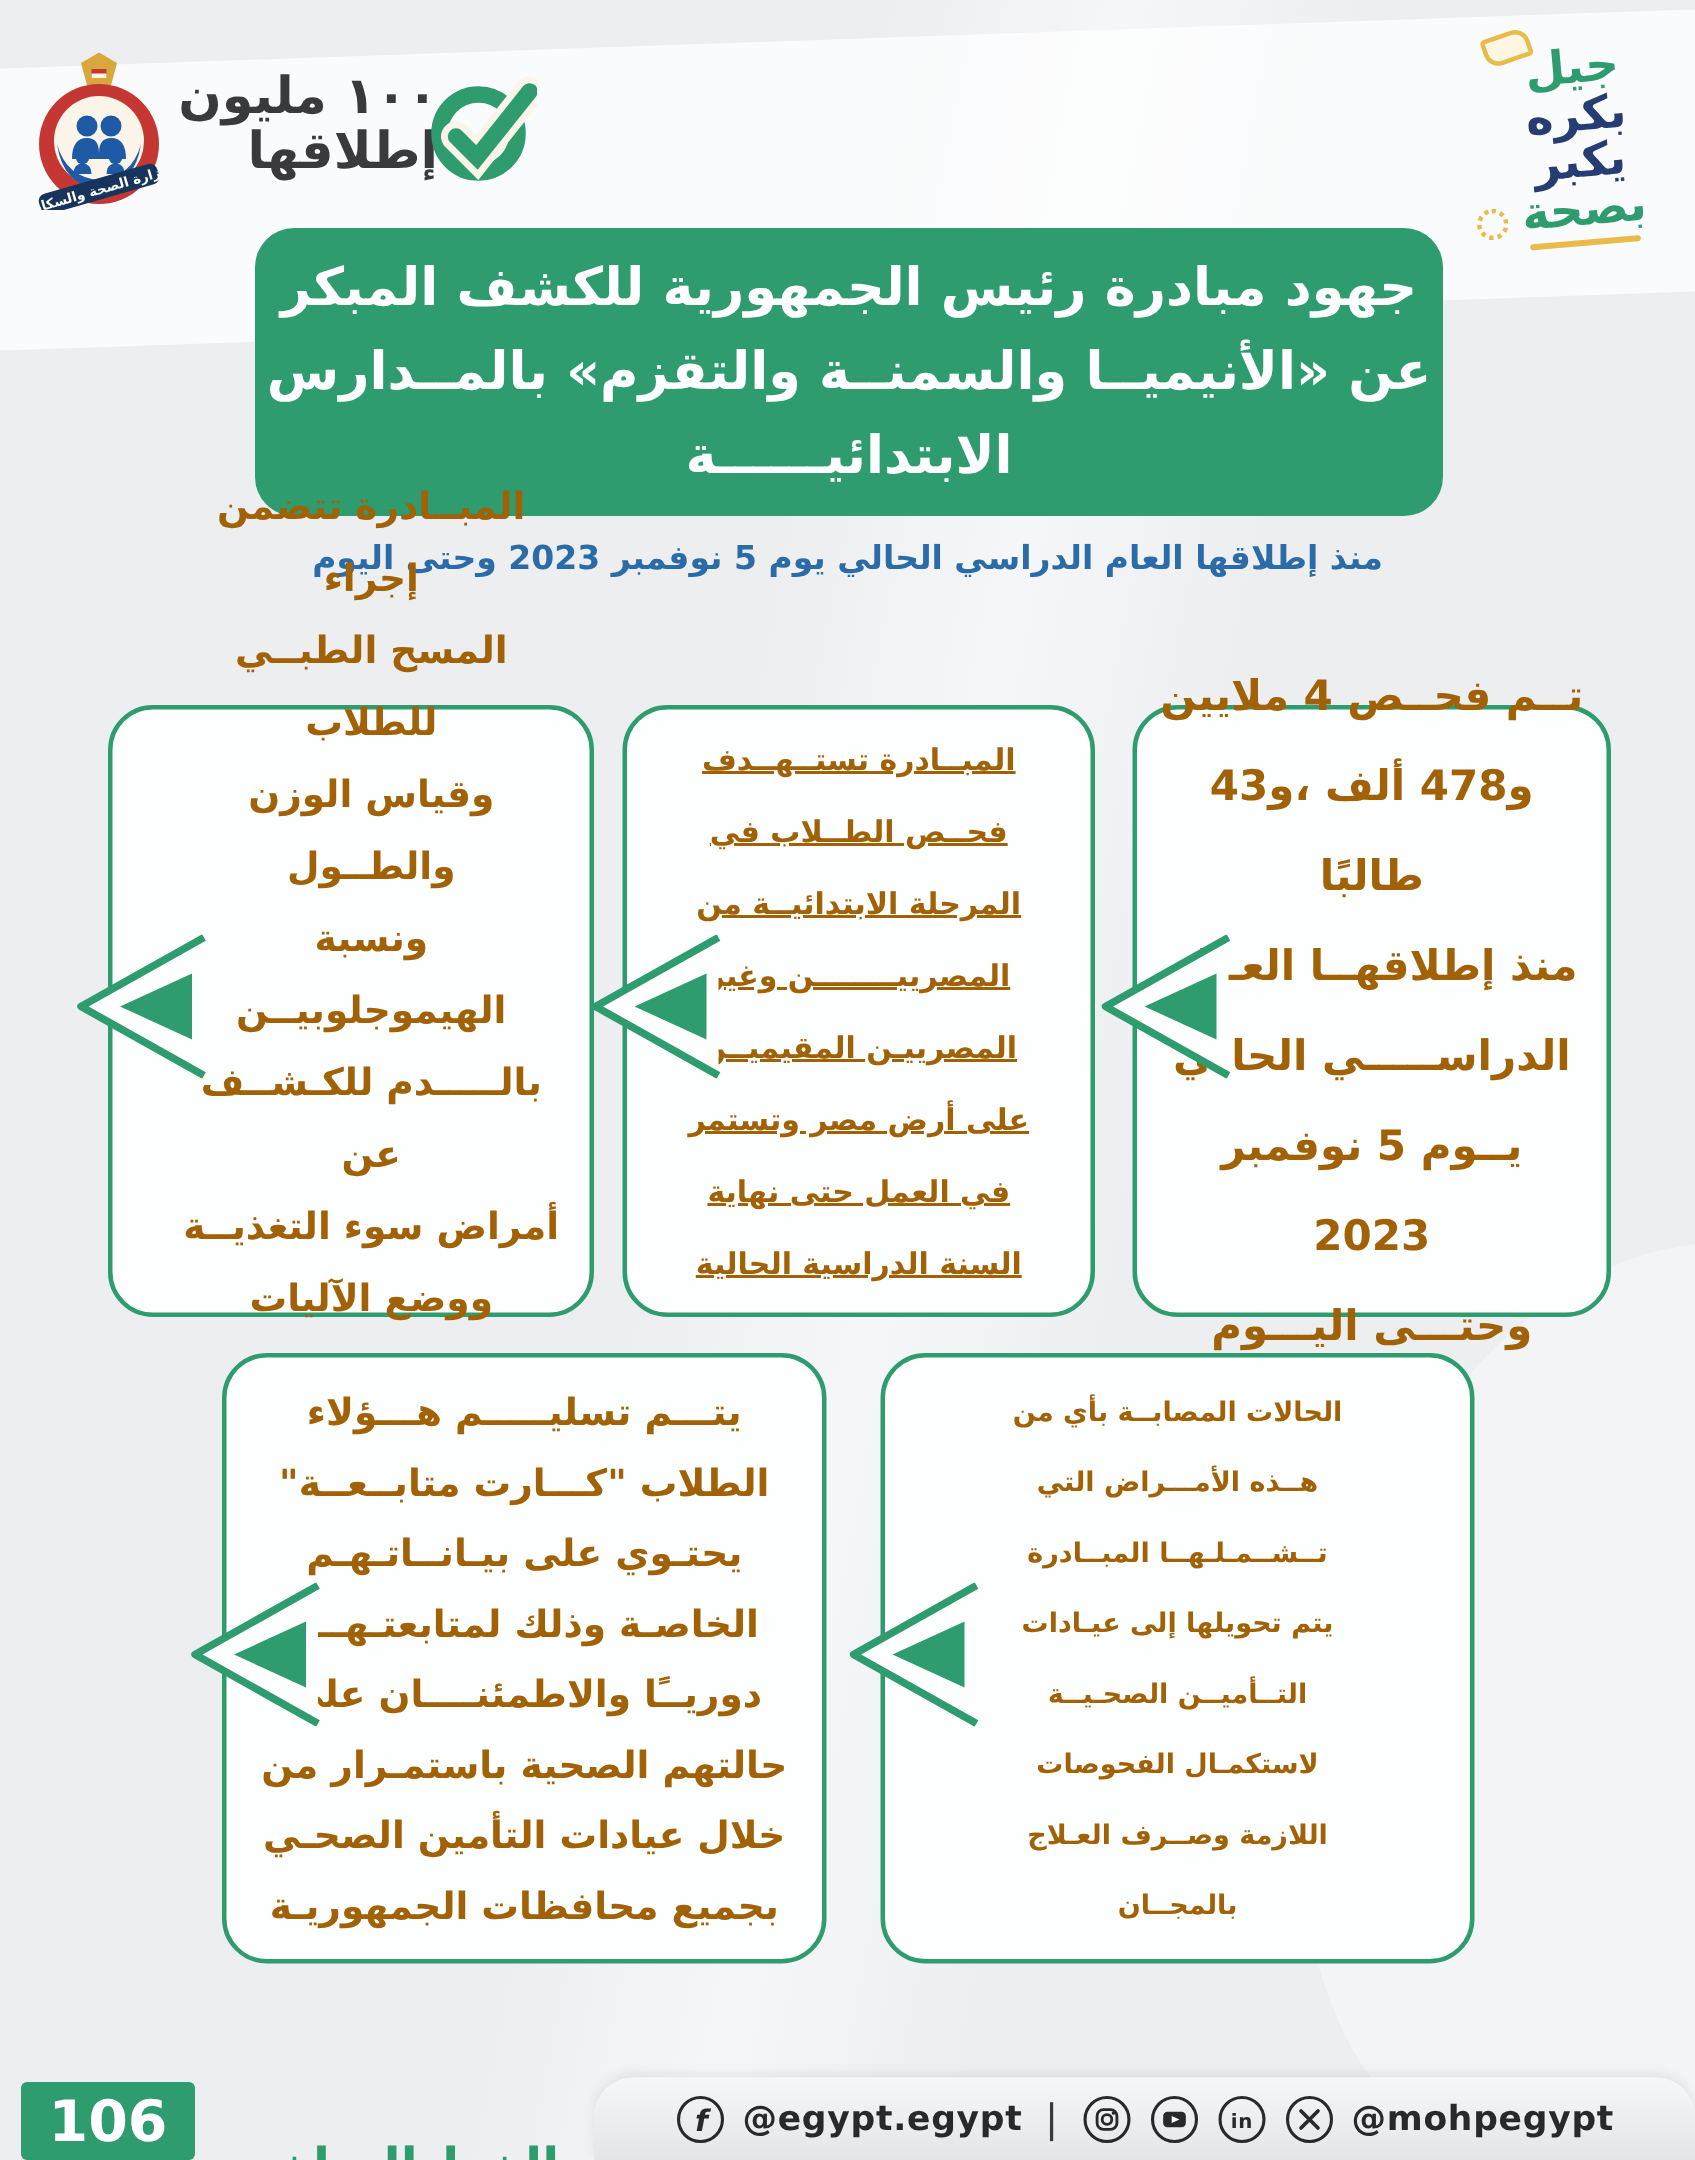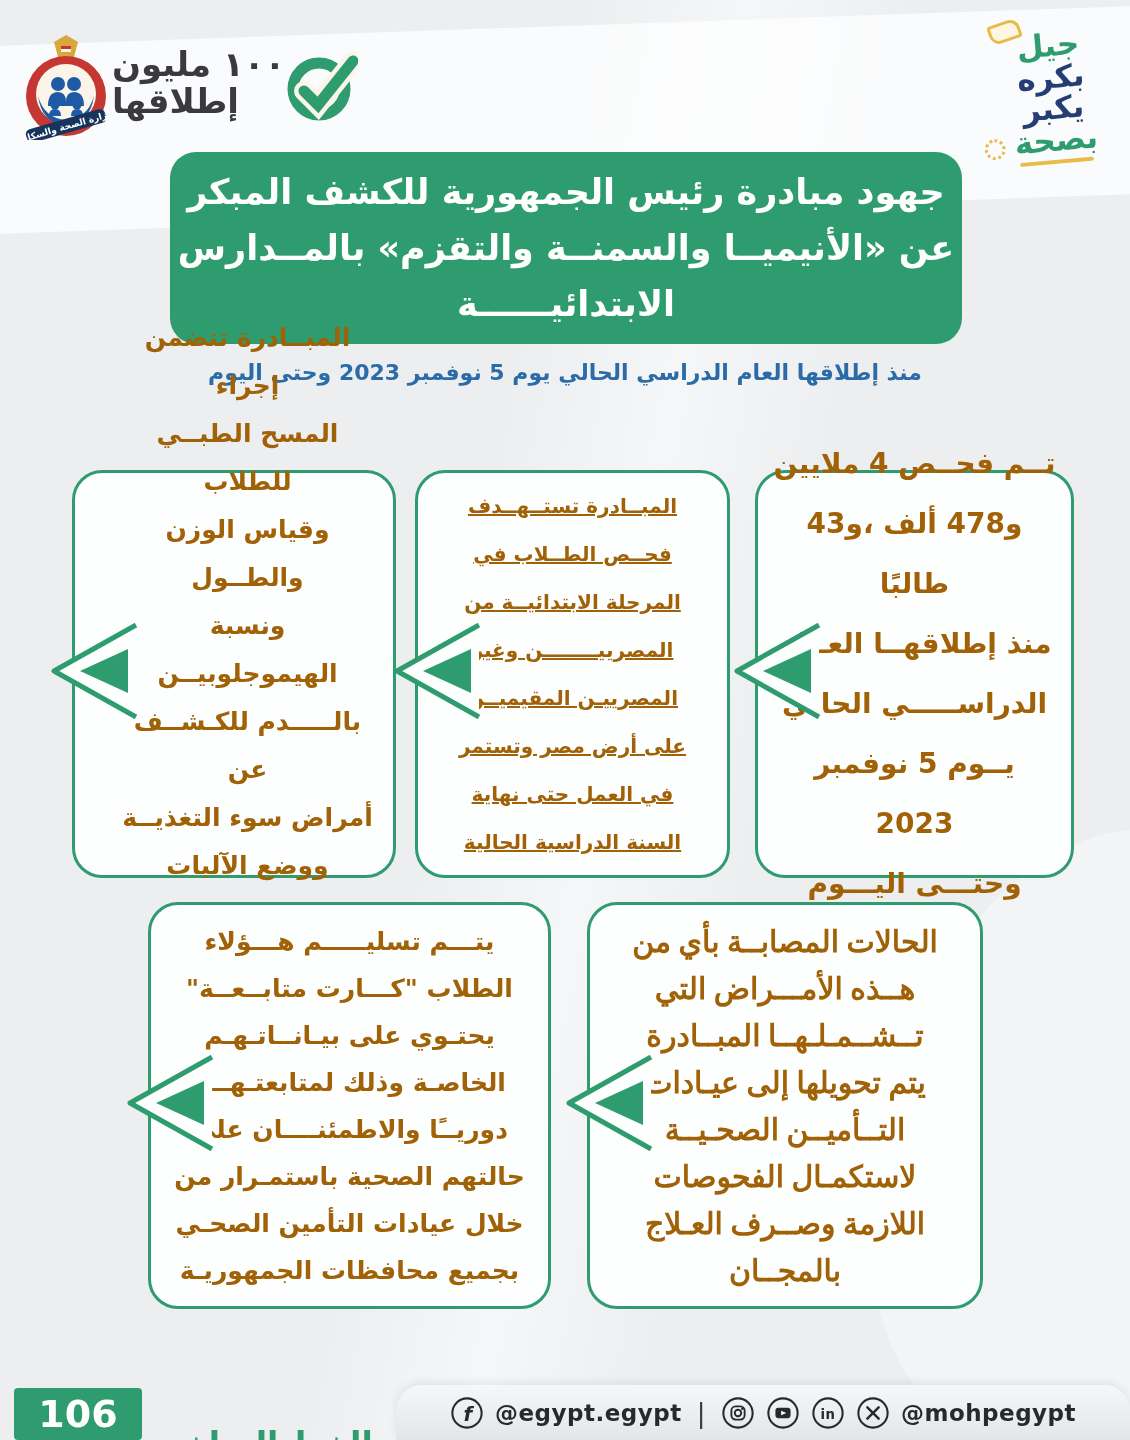--- a/index.html
+++ b/index.html
@@ -19,21 +19,21 @@
     background:linear-gradient(90deg,rgba(255,255,255,0),rgba(255,255,255,.5),rgba(255,255,255,0));
     transform:rotate(11deg);
   }
   .swoosh-right{
     position:absolute;left:880px;top:820px;width:420px;height:640px;
     background:rgba(255,255,255,.35);border-radius:50%;transform:rotate(18deg);
   }
   
   .moh-logo{position:absolute;left:24px;top:34px;}
   .campaign-text{
-    position:absolute;left:112px;top:46px;width:180px;text-align:left;
+    position:absolute;left:112px;top:46px;width:180px;text-align:right;
     color:#3A3A3C;font-weight:bold;font-size:34px;line-height:1.1;direction:rtl;
   }
   .campaign-text .l2{display:block;letter-spacing:1px;}
   .check-logo{position:absolute;left:282px;top:48px;}
   .slogan{
     position:absolute;left:988px;top:30px;width:128px;text-align:center;
     font-weight:bold;font-size:31px;line-height:1.02;transform:rotate(-5deg);
   }
   .slogan span{display:block;}
   .sl-green{color:#2E9C6E;}
@@ -73,35 +73,35 @@
     text-align:center;white-space:pre-line;
     color:#a16207;font-weight:bold;
   }
   .b1{left:755px;top:470px;width:313px;height:402px;}
   .b1 .txt{font-size:28px;line-height:60px;}
   .b2{left:415px;top:470px;width:309px;height:402px;}
   .b2 .txt{font-size:20px;line-height:48px;text-decoration:underline;}
   .b3{left:72px;top:470px;width:318px;height:402px;}
   .b3 .txt{font-size:25px;line-height:48px;padding-left:41px;}
   .b4{left:587px;top:902px;width:390px;height:401px;}
-  .b4 .txt{font-size:30px;line-height:47px;font-family:Liberation Serif, serif;}
+  .b4 .txt{font-size:18px;line-height:47px;}
   .b5{left:148px;top:902px;width:397px;height:401px;}
   .b5 .txt{font-size:25px;line-height:47px;}
   .tail{position:absolute;left:-27px;top:150px;width:92px;height:96px;}
   
   .social-bar{
     position:absolute;left:396px;top:1385px;width:734px;height:55px;
     background:linear-gradient(180deg,#F6F7F9,#E3E5E7);
     border-radius:26px 26px 0 0;box-shadow:0 -3px 8px rgba(0,0,0,.07);
     display:flex;align-items:center;justify-content:center;gap:11px;
     direction:ltr;color:#28292B;font-weight:bold;font-size:23px;letter-spacing:.5px;
   }
   .social-bar .sep{font-size:26px;font-weight:normal;color:#3a3a3a;margin:0 4px;}
   .hot-num{
-    position:absolute;left:14px;top:1388px;width:128px;height:52px;background:#2E9C6E;
+    position:absolute;left:14px;top:1388px;width:116px;height:52px;background:#2E9C6E;
     color:#fff;font-size:38px;font-weight:bold;border-radius:4px;
     display:flex;align-items:center;justify-content:center;direction:ltr;
   }
   .hot-label{
     position:absolute;left:150px;top:1392px;width:228px;text-align:center;
     color:#2E9C6E;font-size:33px;font-weight:bold;margin-top:32px;
   }
 </style>
 </head>
 <body>

